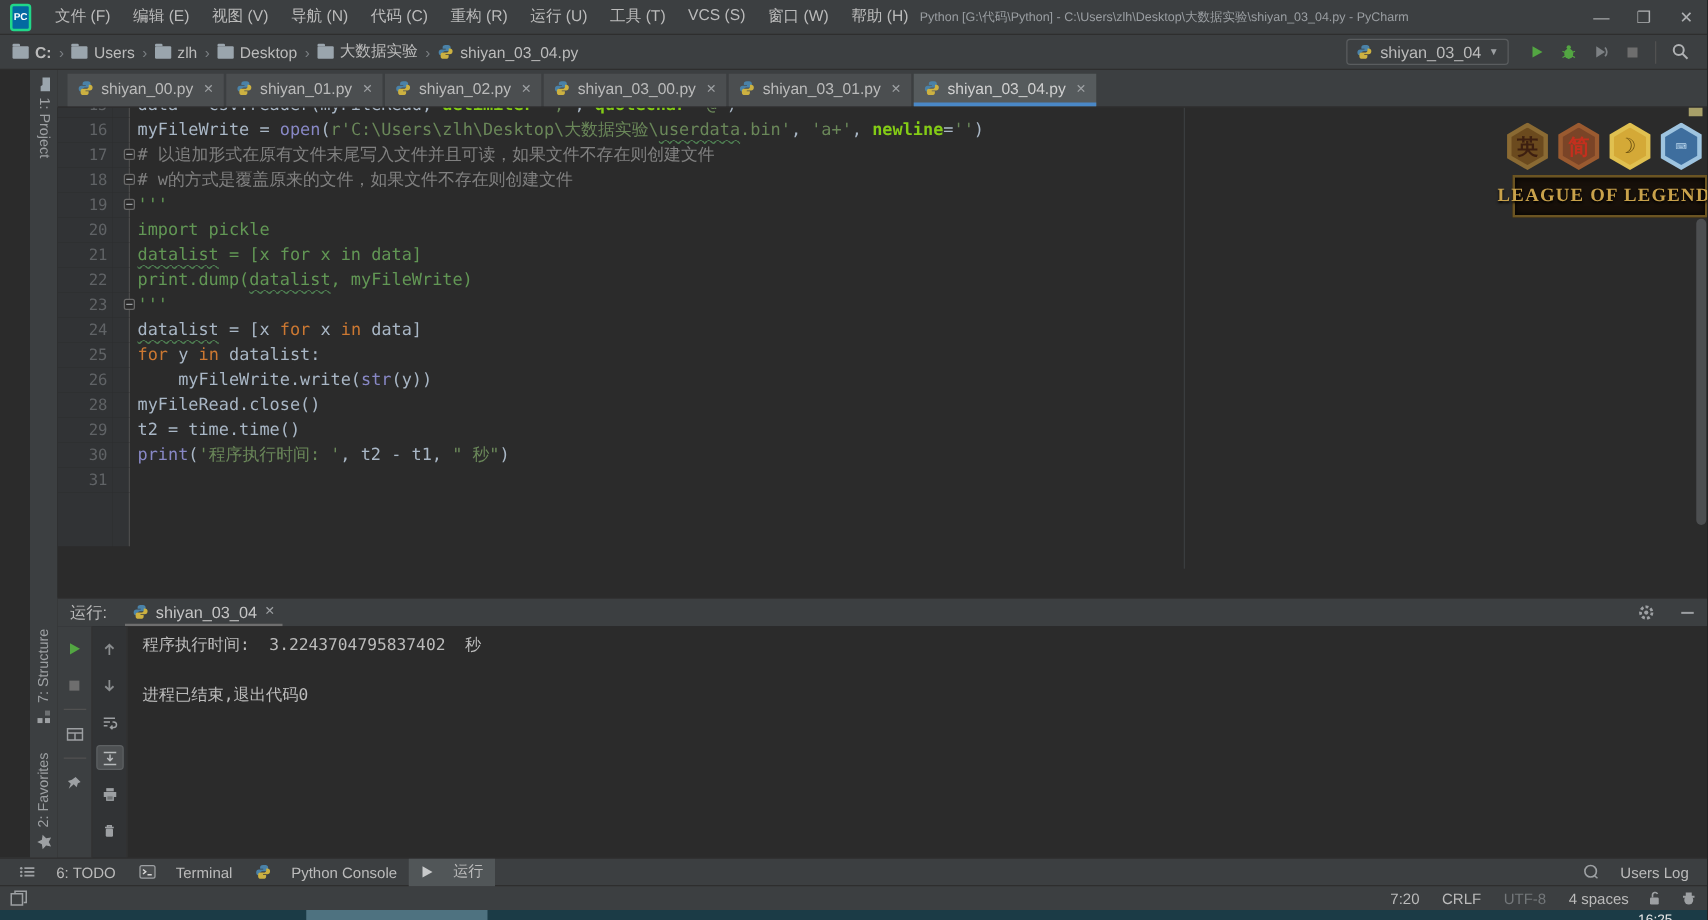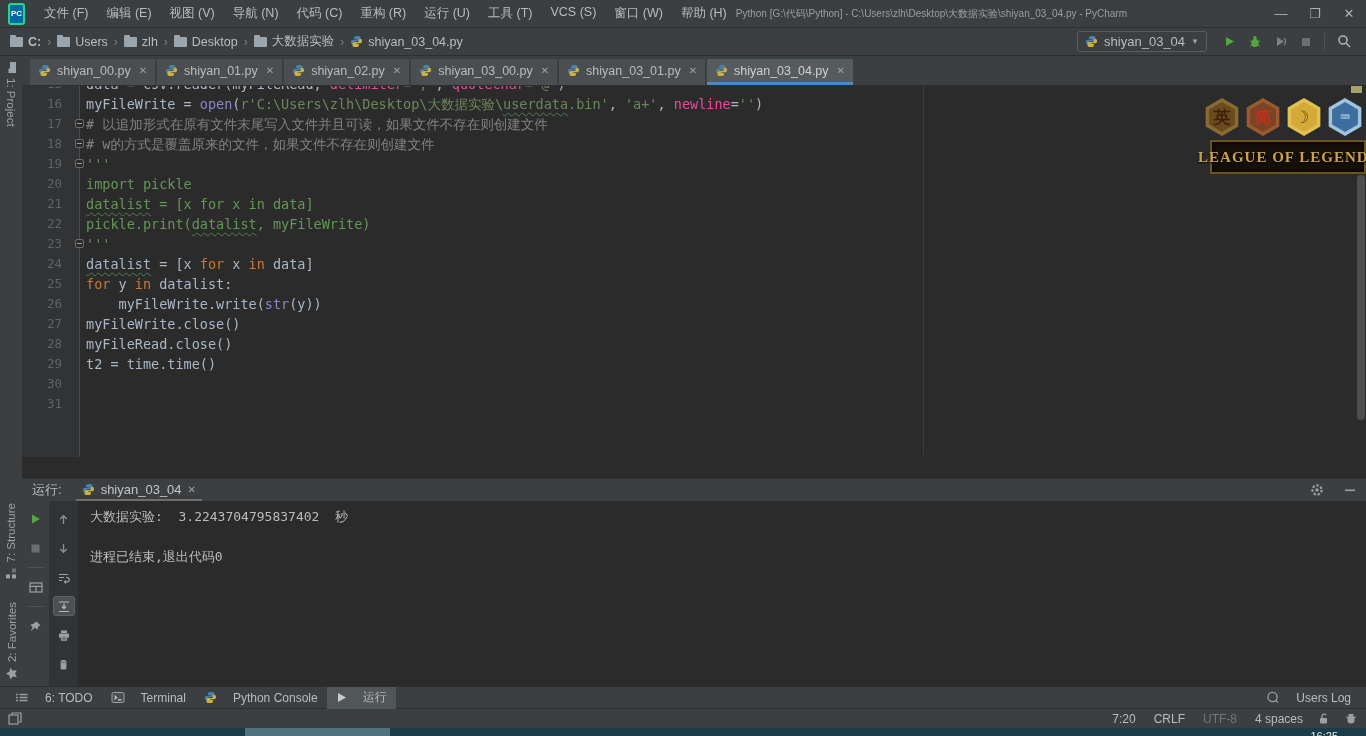--- a/index.html
+++ b/index.html
@@ -31,21 +31,21 @@
   .folder-glyph { width:13px; height:10px; background:#9aa5ad; border-radius:1px; position:relative; }
   .folder-glyph:before { content:""; position:absolute; top:-2px; left:0; width:6px; height:2px;
                          background:#9aa5ad; border-radius:1px 1px 0 0; }
   #runconfig { display:flex; align-items:center; gap:6px; border:1px solid #5a5d5f;
                border-radius:3px; padding:2px 7px; margin-right:10px; }
   #runconfig .arrow { font-size:8px; color:#9da0a3; }
   .tb-btn { margin:0 6px; }
   .tb-sep { width:1px; height:18px; background:#515151; margin:0 6px; }
 
   
-  #main { display:flex; height:630px; }
+  #main { display:flex; height:630px;margin-left:24px; }
   #stripe { width:22px; background:#3c3f41; position:relative; }
   .stripe-group { position:absolute; left:0; width:22px; display:flex; flex-direction:column;
                   align-items:center; color:#9da0a3; font-size:11.5px; }
   .stripe-label-down { writing-mode:vertical-rl; display:flex; align-items:center; gap:5px; }
   .stripe-label-up { writing-mode:vertical-rl; transform:rotate(180deg); display:flex;
                      align-items:center; gap:5px; }
   #col { flex:1; display:flex; flex-direction:column; min-width:0; }
 
   
   #tabbar { height:30px; background:#3c3f41; display:flex; align-items:flex-end;
@@ -68,21 +68,21 @@
              position:relative; }
   .fold-box { position:absolute; right:-5px; top:5px; width:9px; height:9px; background:#2b2b2b;
               border:1px solid #6a6a6a; border-radius:2px; z-index:2; }
   .fold-box:before { content:""; position:absolute; left:1px; right:1px; top:3px; height:1px; background:#9da0a3; }
   .codetxt { padding-left:6px; }
   .gutter-fill { display:flex; height:43px; }
   .gutter-fill .ln { height:43px; }
   .gutter-fill .foldcol { height:43px; }
   .seg-p { color:#a9b7c6; } .seg-kw { color:#cc7832; } .seg-str { color:#6a8759; }
   .seg-doc { color:#629755; } .seg-b { color:#8888c6; } .seg-cm { color:#808080; }
-  .seg-na { color:#ec4899; }
+  .seg-na { color:#84cc16;font-weight:bold; }
   .wavy { text-decoration:underline; text-decoration-style:wavy; text-decoration-color:#4e8052;
           text-decoration-thickness:1px; text-underline-offset:3px; }
   #margin-guide { position:absolute; left:901px; top:0; width:1px; height:369px; background:#3a3d3f; }
   #vscrollbar { position:absolute; right:1px; top:89px; width:8px; height:245px;
                 background:#4c4e50; border-radius:4px; }
   #inspect-square { position:absolute; right:4px; top:0; width:11px; height:7px; background:#a8a069; }
   .stripe-mark { position:absolute; right:5px; width:9px; height:3px; background:#b89158; }
 
   
   #ime { position:absolute; right:0; top:12px; width:164px; height:82px; }
@@ -351,29 +351,28 @@
 
       <div id="editor">
         <div id="code-lines">
             <div class="row partial"><span class="ln">15</span><span class="foldcol"></span><span class="codetxt"><span class="seg-p">data = csv.reader(myFileRead, </span><span class="seg-na">delimiter</span><span class="seg-p">=</span><span class="seg-str">','</span><span class="seg-p">, </span><span class="seg-na">quotechar</span><span class="seg-p">=</span><span class="seg-str">'@'</span><span class="seg-p">)</span></span></div>
             <div class="row"><span class="ln">16</span><span class="foldcol"></span><span class="codetxt"><span class="seg-p">myFileWrite = </span><span class="seg-b">open</span><span class="seg-p">(</span><span class="seg-str">r'C:\Users\zlh\Desktop\大数据实验\</span><span class="seg-str wavy">userdata</span><span class="seg-str">.bin'</span><span class="seg-p">, </span><span class="seg-str">'a+'</span><span class="seg-p">, </span><span class="seg-na">newline</span><span class="seg-p">=</span><span class="seg-str">''</span><span class="seg-p">)</span></span></div>
             <div class="row"><span class="ln">17</span><span class="foldcol"><span class="fold-box"></span></span><span class="codetxt"><span class="seg-cm"># 以追加形式在原有文件末尾写入文件并且可读，如果文件不存在则创建文件</span></span></div>
             <div class="row"><span class="ln">18</span><span class="foldcol"><span class="fold-box"></span></span><span class="codetxt"><span class="seg-cm"># w的方式是覆盖原来的文件，如果文件不存在则创建文件</span></span></div>
             <div class="row"><span class="ln">19</span><span class="foldcol"><span class="fold-box"></span></span><span class="codetxt"><span class="seg-doc">'''</span></span></div>
             <div class="row"><span class="ln">20</span><span class="foldcol"></span><span class="codetxt"><span class="seg-doc">import pickle</span></span></div>
             <div class="row"><span class="ln">21</span><span class="foldcol"></span><span class="codetxt"><span class="seg-doc wavy">datalist</span><span class="seg-doc"> = [x for x in data]</span></span></div>
-            <div class="row"><span class="ln">22</span><span class="foldcol"></span><span class="codetxt"><span class="seg-doc">pickle.print(</span><span class="seg-doc wavy">datalist</span><span class="seg-doc">, myFileWrite)</span></span></div>
+            <div class="row"><span class="ln">22</span><span class="foldcol"></span><span class="codetxt"><span class="seg-doc">print.dump(</span><span class="seg-doc wavy">datalist</span><span class="seg-doc">, myFileWrite)</span></span></div>
             <div class="row"><span class="ln">23</span><span class="foldcol"><span class="fold-box"></span></span><span class="codetxt"><span class="seg-doc">'''</span></span></div>
             <div class="row"><span class="ln">24</span><span class="foldcol"></span><span class="codetxt"><span class="seg-p wavy">datalist</span><span class="seg-p"> = [x </span><span class="seg-kw">for</span><span class="seg-p"> x </span><span class="seg-kw">in</span><span class="seg-p"> data]</span></span></div>
             <div class="row"><span class="ln">25</span><span class="foldcol"></span><span class="codetxt"><span class="seg-kw">for</span><span class="seg-p"> y </span><span class="seg-kw">in</span><span class="seg-p"> datalist:</span></span></div>
             <div class="row"><span class="ln">26</span><span class="foldcol"></span><span class="codetxt"><span class="seg-p">    myFileWrite.write(</span><span class="seg-b">str</span><span class="seg-p">(y))</span></span></div>
-            <div class="row"><span class="ln">27</span><span class="foldcol"></span><span class="codetxt"><span class="seg-p">myFileWrite.close()</span></span></div>
             <div class="row"><span class="ln">28</span><span class="foldcol"></span><span class="codetxt"><span class="seg-p">myFileRead.close()</span></span></div>
             <div class="row"><span class="ln">29</span><span class="foldcol"></span><span class="codetxt"><span class="seg-p">t2 = time.time()</span></span></div>
-            <div class="row"><span class="ln">30</span><span class="foldcol"></span></div>
+            <div class="row"><span class="ln">30</span><span class="foldcol"></span><span class="codetxt"><span class="seg-b">print</span><span class="seg-p">(</span><span class="seg-str">'程序执行时间: '</span><span class="seg-p">, t2 - t1, </span><span class="seg-str">" 秒"</span><span class="seg-p">)</span></span></div>
             <div class="row"><span class="ln">31</span><span class="foldcol"></span><span class="codetxt"></span></div>
           </div>
         <div class="gutter-fill">
             <span class="ln"></span>
             <span class="foldcol"></span>
           </div>
         <div id="margin-guide"></div>
         <div id="inspect-square"></div>
         <div class="stripe-mark" style="top:64px"></div>
         <div class="stripe-mark" style="top:70px"></div>
@@ -481,21 +480,21 @@
                 </svg>
               </span>
             <span class="rc-btn">
               <svg width="13" height="13">
                   <path d="M3 4h7M5 4V2.6h3V4" stroke="#9da0a3" stroke-width="1.2" fill="none"></path>
                   <rect x="3.6" y="4.8" width="5.8" height="6.6" rx="1" fill="#9da0a3"></rect>
                 </svg>
               </span>
           </div>
           <div id="run-output">
-              <div class="out-line">大数据实验:  3.2243704795837402  秒</div>
+              <div class="out-line">程序执行时间:  3.2243704795837402  秒</div>
               <div class="out-line"> </div>
               <div class="out-line">进程已结束,退出代码0</div>
             </div>
         </div>
       </div>
     </div>
   </div>
 
   <div id="bottombar">
       <div class="bt-item">

